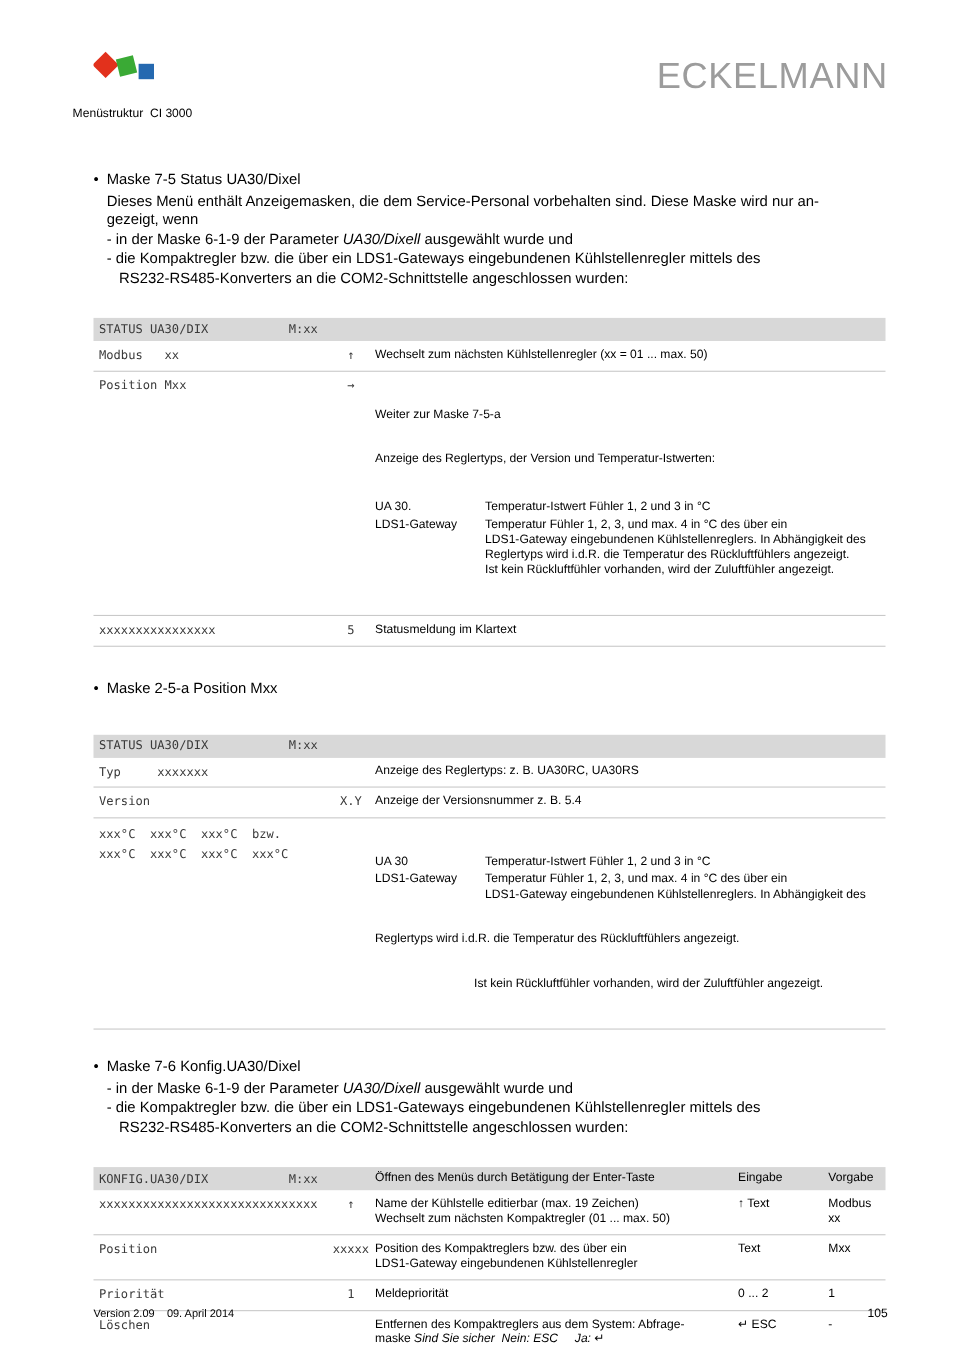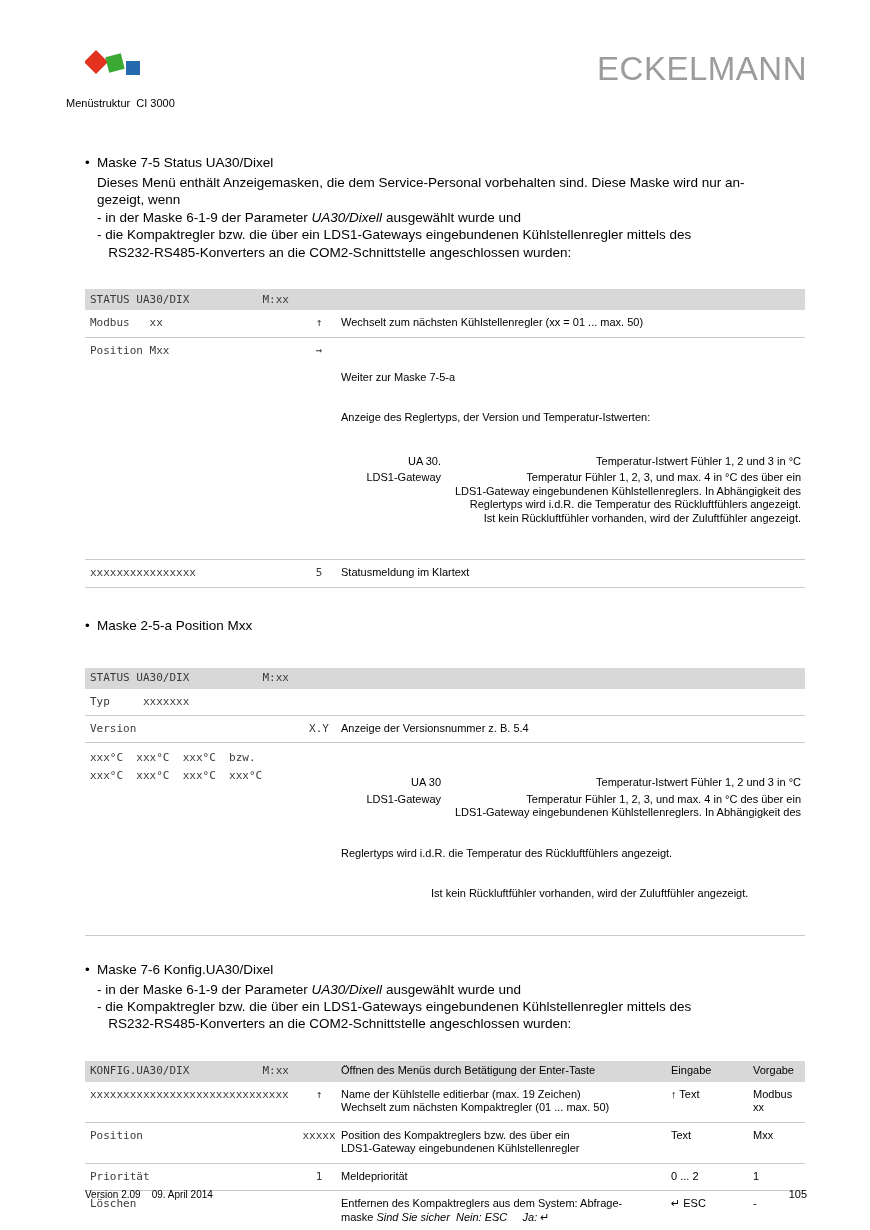--- a/index.html
+++ b/index.html
@@ -1,21 +1,21 @@
 <!DOCTYPE html>
 <html><head>
 <meta charset="utf-8">
 <style>
   html,body { margin:0; padding:0; background:#fff; }
   .page {
     position:relative; width:870px; height:1230px; background:#ffffff;
     font-family:"Liberation Sans","DejaVu Sans",sans-serif; color:#000; overflow:hidden;
   }
   
-  .top { display:flex; justify-content:space-between; align-items:flex-end; padding:46px 63px 0 85px; }
+  .top { display:flex; justify-content:space-between; align-items:flex-start; padding:46px 63px 0 85px; }
   .logo-svg { display:block; }
   .brand { font-size:33px; color:#9c9c9c; letter-spacing:0.5px; line-height:1; margin-top:6px; font-weight:400; }
   .subtitle { margin:12px 0 0 66px; font-size:11px; white-space:pre; }
 
   
   .section-title { display:flex; margin:0 65px 0 85px; font-size:13.5px; line-height:16px; }
   .section-title .bullet { width:12px; flex:0 0 12px; }
   .mt-s1 { margin-top:46px; }
   .mt-s2 { margin-top:30px; }
   .mt-s3 { margin-top:26px; }
@@ -27,21 +27,21 @@
   .mt-t2 { margin-top:34px; }
   .trow { display:grid; grid-template-columns:212px 44px 1fr; border-bottom:1px solid #c9c9c9; padding:6px 0 7px; align-items:start; }
   .cols5 { grid-template-columns:212px 44px 330px 82px 1fr; }
   .thead { background:#d8d8d8; border-bottom:none; padding:3px 0 4px; min-height:14px; align-items:center; }
   .c1 { padding-left:5px; }
   .headflex { display:flex; justify-content:space-between; padding-right:8px; }
   .mono { font-family:"DejaVu Sans Mono","Liberation Mono",monospace; font-size:11px; color:#3a3a3a; white-space:pre-wrap; }
   .mono2 { line-height:18px; }
   .sym  { font-family:"DejaVu Sans Mono","Liberation Mono",monospace; font-size:11px; color:#3a3a3a; text-align:center; white-space:pre-wrap; }
   .desc { font-size:11px; line-height:13.5px; white-space:pre-wrap; padding-right:4px; }
-  .sub  { display:grid; grid-template-columns:100px 1fr; row-gap:3px; margin-top:3px;text-align:right; }
+  .sub  { display:grid; grid-template-columns:100px 1fr; row-gap:3px; margin-top:3px; }
   .indent { margin-left:90px; }
   .eing, .vorg { font-size:11px; line-height:13.5px; white-space:pre-wrap; }
   em { font-style:italic; }
 
   
   .footer { position:absolute; left:85px; right:63px; bottom:30px; display:flex; justify-content:space-between; align-items:center; }
   .footer-left  { font-size:10px; white-space:pre; }
   .footer-right { font-size:11px;margin-left:36px; }
 </style>
 </head>
@@ -121,20 +121,21 @@
       <div class="c1 headflex">
         <span class="mono">STATUS UA30/DIX</span>
         <span class="mono">M:xx</span>
       </div>
       <div class="sym"></div>
       <div class="desc"></div>
     </div>
     <div class="trow">
       <div class="c1 mono">Typ     xxxxxxx</div>
       <div class="sym"></div>
+      <div class="desc">Anzeige des Reglertyps: z. B. UA30RC, UA30RS</div>
     </div>
     <div class="trow">
       <div class="c1 mono">Version</div>
       <div class="sym">X.Y</div>
       <div class="desc">Anzeige der Versionsnummer z. B. 5.4</div>
     </div>
     <div class="trow">
       <div class="c1 mono mono2">xxx°C  xxx°C  xxx°C  bzw.
 xxx°C  xxx°C  xxx°C  xxx°C</div>
       <div class="sym"></div>

